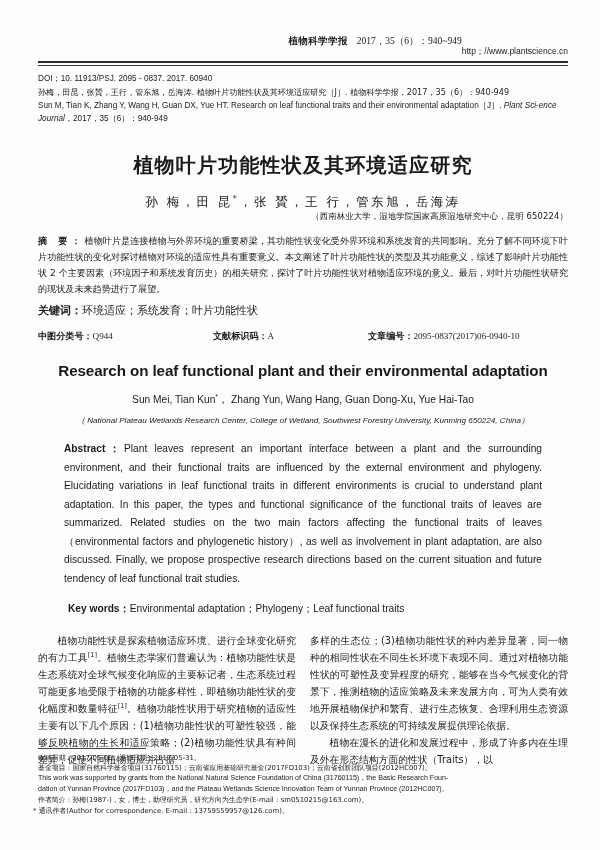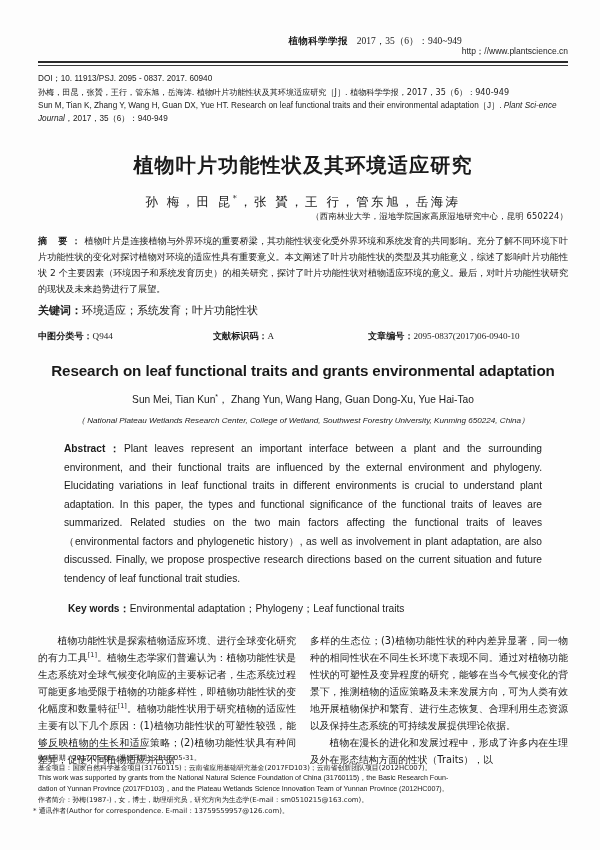--- a/index.html
+++ b/index.html
@@ -265,21 +265,21 @@
       <span class="lbl">中图分类号：</span><span>Q944</span>
     </span>
     <span class="seg">
       <span class="lbl">文献标识码：</span><span>A</span>
     </span>
     <span class="seg">
       <span class="lbl">文章编号：</span><span>2095-0837(2017)06-0940-10</span>
     </span>
   </div>
 
-  <div class="title-en">Research on leaf functional traits and grants environmental adaptation</div>
+  <div class="title-en">Research on leaf functional plant and their environmental adaptation</div>
 
   <div class="authors-en">
     <span>Sun Mei, Tian Kun</span><sup>*</sup><span>， Zhang Yun, Wang Hang, Guan Dong-Xu, Yue Hai-Tao</span>
   </div>
 
   <div class="affil-en">（ National Plateau Wetlands Research Center, College of Wetland, Southwest Forestry University, Kunming 650224, China）</div>
 
   <div class="abs-en">
     <span class="lbl">Abstract：</span><span>Plant leaves represent an important interface between a plant and the surrounding environment, and their functional traits are influenced by the external environment and phylogeny. Elucidating variations in leaf functional traits in different environments is crucial to understand plant adaptation. In this paper, the types and functional significance of the functional traits of leaves are summarized. Related studies on the two main factors affecting the functional traits of leaves（environmental factors and phylogenetic history）, as well as involvement in plant adaptation, are also discussed. Finally, we propose prospective research directions based on the current situation and future tendency of leaf functional trait studies.</span>
   </div>

